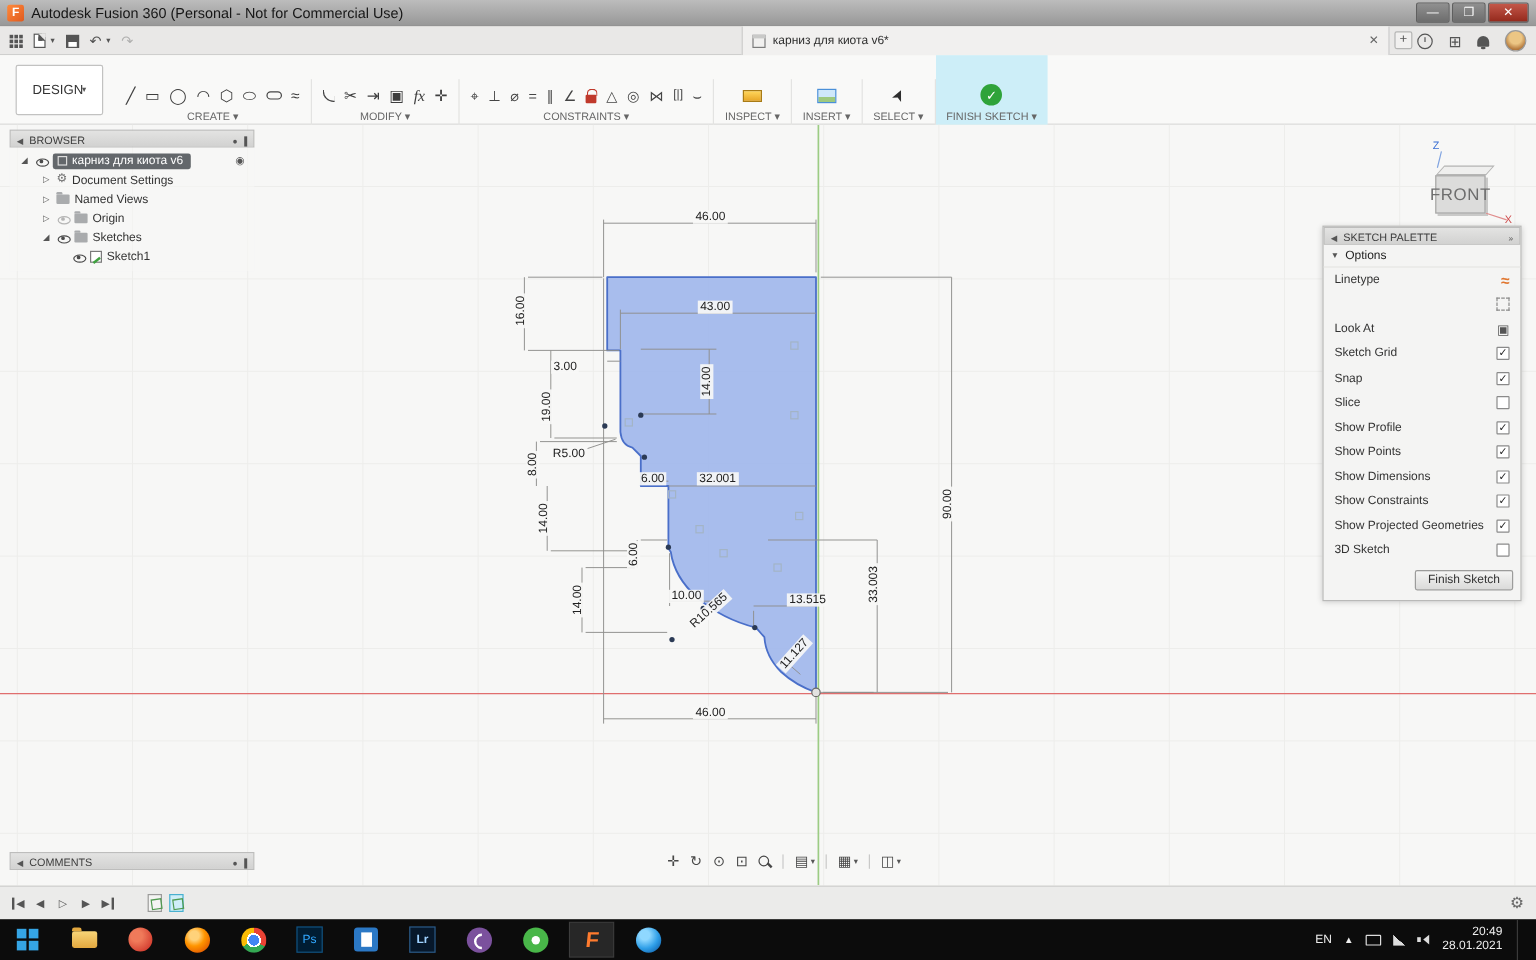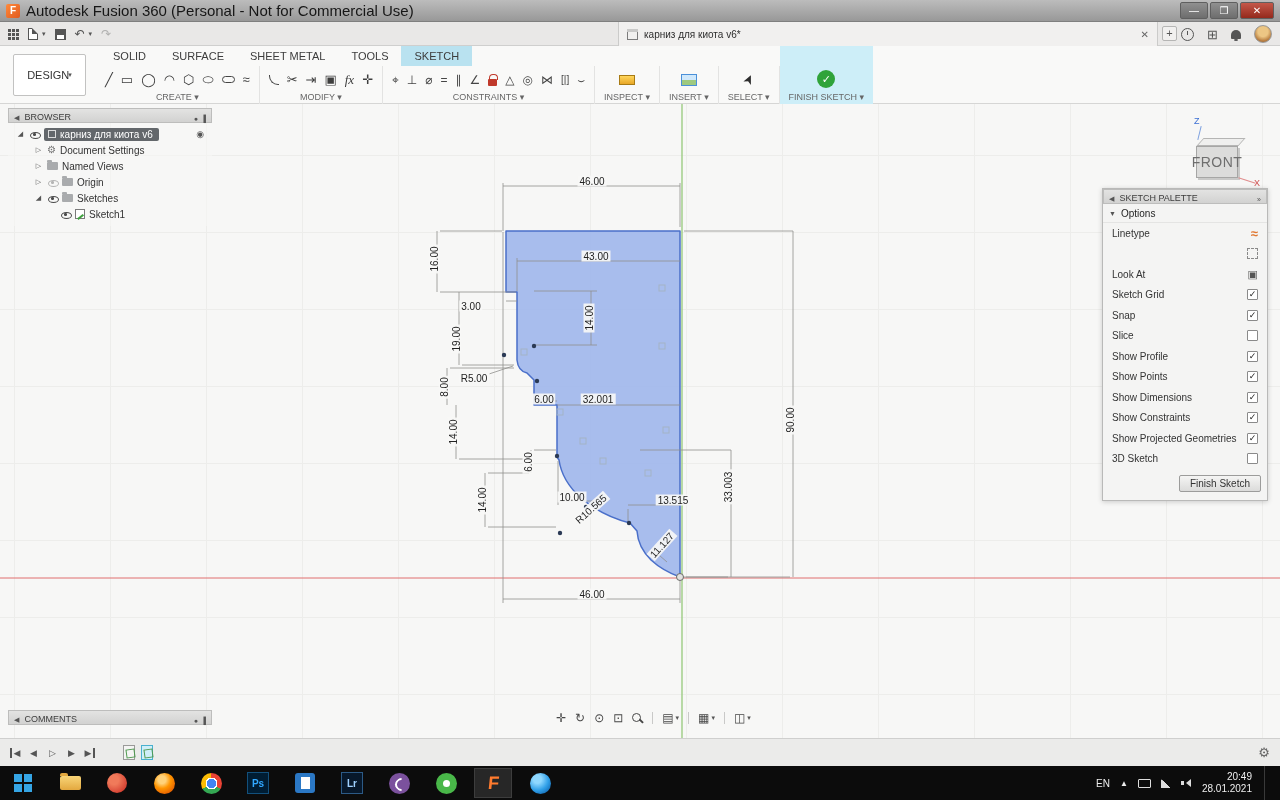--- a/index.html
+++ b/index.html
@@ -2,21 +2,21 @@
 <html><head>
 <meta charset="utf-8">
 <style>
   *{margin:0;padding:0;box-sizing:border-box}
   html,body{width:1280px;height:800px;overflow:hidden;font-family:"Liberation Sans",sans-serif}
   #app{position:relative;width:1280px;height:800px;background:#f7f7f6}
 
   
   #titlebar{position:absolute;left:0;top:0;width:1280px;height:22px;background:linear-gradient(#bcbcbc,#989898);border-bottom:1px solid #7f7f7f;display:flex;align-items:center;padding:0 4px}
   .app-logo{width:14px;height:14px;border-radius:2px;background:linear-gradient(135deg,#ff8a3c,#e05a1e);color:#fff;font-size:10px;font-weight:bold;display:flex;align-items:center;justify-content:center;margin:0 6px 0 2px}
-  #titlebar .title{font-size:15px;color:#161616}
+  #titlebar .title{font-size:12px;color:#161616}
   .win-btns{margin-left:auto;display:flex;gap:2px;padding-right:2px}
   .win-btn{width:28px;height:17px;border:1px solid #5f5f5f;border-radius:2px;background:linear-gradient(#909090,#6d6d6d);color:#fff;font-size:10px;line-height:15px;text-align:center}
   .win-btn.close{width:34px;background:linear-gradient(#c4584a,#94291c)}
 
   
   #tabbar{position:absolute;top:22px;left:0;width:1280px;height:24px;background:#e9e8e7;border-bottom:1px solid #cfcfce}
   .qa-icons{position:absolute;left:8px;top:0;height:24px;display:flex;align-items:center;gap:9px;color:#505050;font-size:12px}
   .grid9{display:grid;grid-template-columns:repeat(3,3px);grid-template-rows:repeat(3,3px);gap:1px}
   .grid9 i{background:#555}
   .filedoc{width:10px;height:12px;border:1px solid #555;background:#fff;position:relative}
@@ -140,21 +140,21 @@
   #taskbar{position:absolute;top:766px;left:0;width:1280px;height:34px;background:#0c0c0c;display:flex;align-items:center;padding-left:4px;gap:9px}
   .tb-tile{width:38px;height:30px;display:flex;align-items:center;justify-content:center;flex:0 0 auto}
   .tb-tile.active{background:#272727;box-shadow:inset 0 0 0 1px #3d3d3d}
   .win-logo{display:grid;grid-template-columns:8px 8px;grid-template-rows:8px 8px;gap:1.5px}
   .win-logo i{background:#35a5e5}
   .fold{width:21px;height:14px;background:linear-gradient(#f8d578,#e3a83f);border-radius:2px;position:relative}
   .fold::before{content:"";position:absolute;top:-3px;left:0;width:8px;height:3px;background:#e3a83f;border-radius:2px 2px 0 0}
   .red-app{width:20px;height:20px;border-radius:50%;background:radial-gradient(circle at 35% 35%,#f07a5a 0 25%,#d23b2e 80%)}
   .ffx{width:21px;height:21px;border-radius:50%;background:radial-gradient(circle at 38% 32%,#ffd27a 0 20%,#ff9500 45%,#e66000 78%)}
   .chrome{width:21px;height:21px;border-radius:50%;background:radial-gradient(circle,#4285f4 0 4.5px,#fff 4.5px 6px,transparent 6px),conic-gradient(#ea4335 0 120deg,#34a853 0 240deg,#fbbc05 0 360deg)}
-  .ps-app{width:22px;height:22px;background:#001d33;border:1px solid #12507c;color:#31a8ff;font-size:10px;font-weight:bold;display:flex;align-items:center;justify-content:center}
+  .ps-app{width:22px;height:22px;background:#001d33;border:1px solid #12507c;color:#31a8ff;font-size:10px;font-weight:normal;display:flex;align-items:center;justify-content:center}
   .blue-doc{width:20px;height:20px;border-radius:3px;background:#2b78c5;display:flex;align-items:center;justify-content:center}
   .blue-doc i{display:block;width:9px;height:12px;background:#fff}
   .lr-app{width:22px;height:22px;background:#07182b;border:1px solid #2c5a86;color:#9fd1ff;font-size:10px;font-weight:bold;display:flex;align-items:center;justify-content:center}
   .viber{width:21px;height:21px;border-radius:50%;background:#7b519d;position:relative}
   .viber::after{content:"";position:absolute;left:6px;top:5px;width:9px;height:9px;border:2px solid #fff;border-top-color:transparent;border-right-color:transparent;border-radius:50%;transform:rotate(45deg)}
   .green-app{width:21px;height:21px;border-radius:50%;background:#49b749;position:relative}
   .green-app::after{content:"";position:absolute;left:7px;top:7px;width:7px;height:7px;border-radius:50%;background:#fff}
   .fusion-glyph{color:#ff7b2e;font-size:18px;font-weight:bold;transform:skewX(-6deg)}
   .edge-sphere{width:21px;height:21px;border-radius:50%;background:radial-gradient(circle at 35% 30%,#8fd8ff 0 20%,#2f9fe8 55%,#0f5ea8 90%)}
   #tray{margin-left:auto;display:flex;align-items:center;gap:10px;color:#eee;font-size:10px;padding-right:10px;height:100%}
@@ -213,27 +213,20 @@
       <span class="gridglyph">⊞</span>
       <span class="bell"></span>
       <span class="avatar"></span>
     </span>
   </div>
 
   <div id="ribbon">
     <div class="design-btn">
       <span>DESIGN</span>
       <span class="mini-caret">▾</span>
-    </div>
-    <div id="ribbon-tabs">
-      <span class="r-tab">SOLID</span>
-      <span class="r-tab">SURFACE</span>
-      <span class="r-tab">SHEET METAL</span>
-      <span class="r-tab">TOOLS</span>
-      <span class="r-tab active">SKETCH</span>
     </div>
     <div id="ribbon-groups">
       <div class="r-group">
         <div class="g-icons">
           <span>╱</span>
           <span>▭</span>
           <span>◯</span>
           <span>◠</span>
           <span>⬡</span>
           <span>⬭</span>

